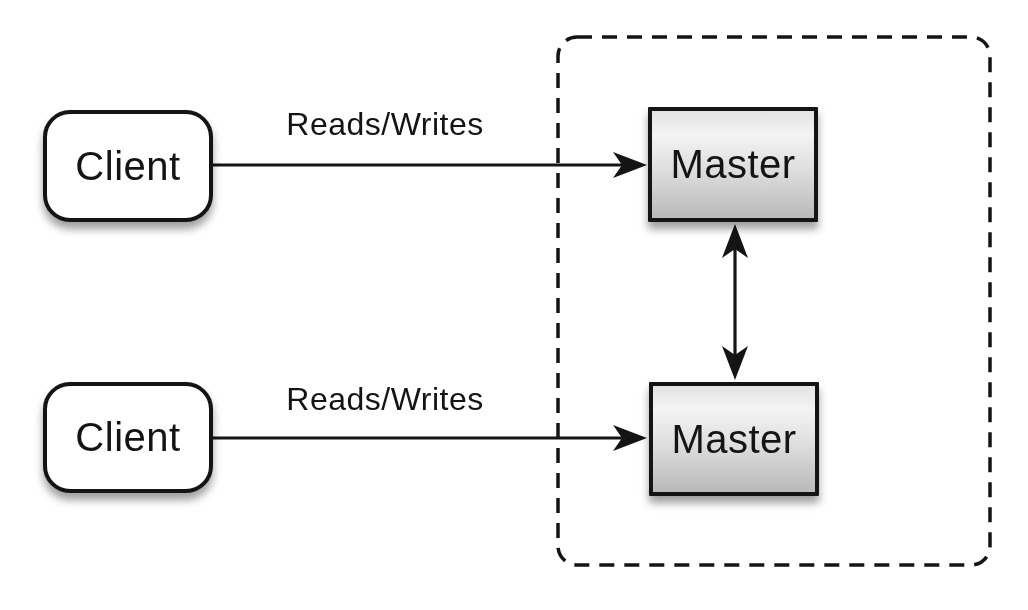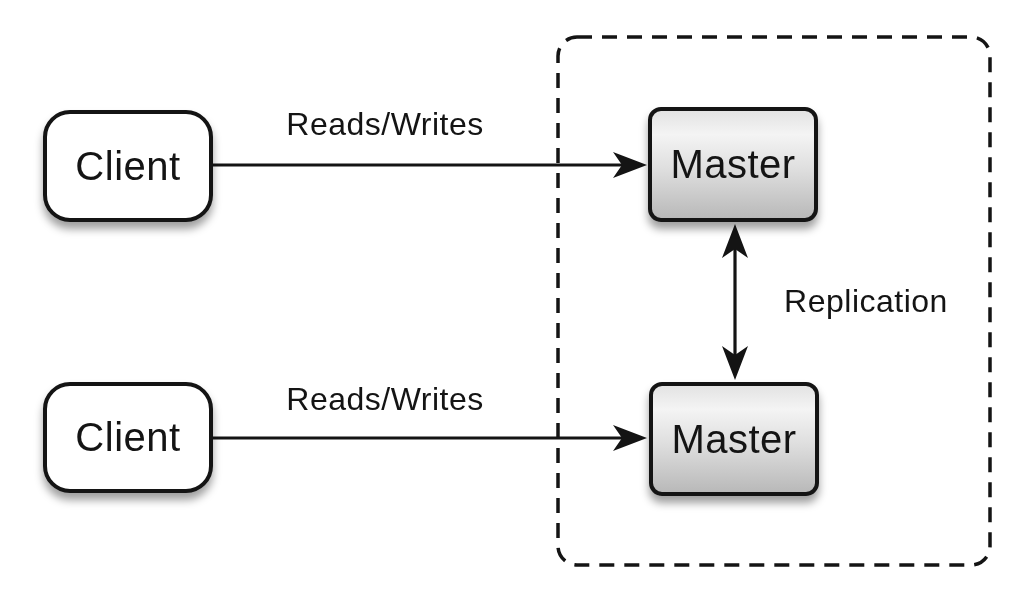--- a/index.html
+++ b/index.html
@@ -30,21 +30,21 @@
     color: #141414;
     font-size: 40px;
     letter-spacing: 0.5px;
     box-shadow: 0 7px 9px rgba(0,0,0,0.38);
   }
   .node-client {
     border-radius: 27px;
     background: #ffffff;
   }
   .node-master {
-    border-radius: 13px;
+    border-radius: 1px;
     background: linear-gradient(180deg, #e3e3e3 0%, #f4f4f4 22%, #dedede 55%, #b9b9b9 100%);
   }
   .client-top    { left: 43px;  top: 110px; width: 170px; height: 112px; }
   .client-bottom { left: 43px;  top: 382px; width: 170px; height: 111px; }
   .master-top    { left: 648px; top: 107px; width: 170px; height: 115px; }
   .master-bottom { left: 649px; top: 382px; width: 170px; height: 114px; }
   .edge-label {
     position: absolute;
     width: 300px;
     text-align: center;
@@ -97,15 +97,14 @@
   </div>
 
   <div class="node node-master master-bottom">
     <span>Master</span>
   </div>
 
   <div class="edge-label label-rw-top">Reads/Writes</div>
 
   <div class="edge-label label-rw-bottom">Reads/Writes</div>
 
-  <div class="edge-label label-replication">Replication</div>
 
 </div>
 
 </body></html>

